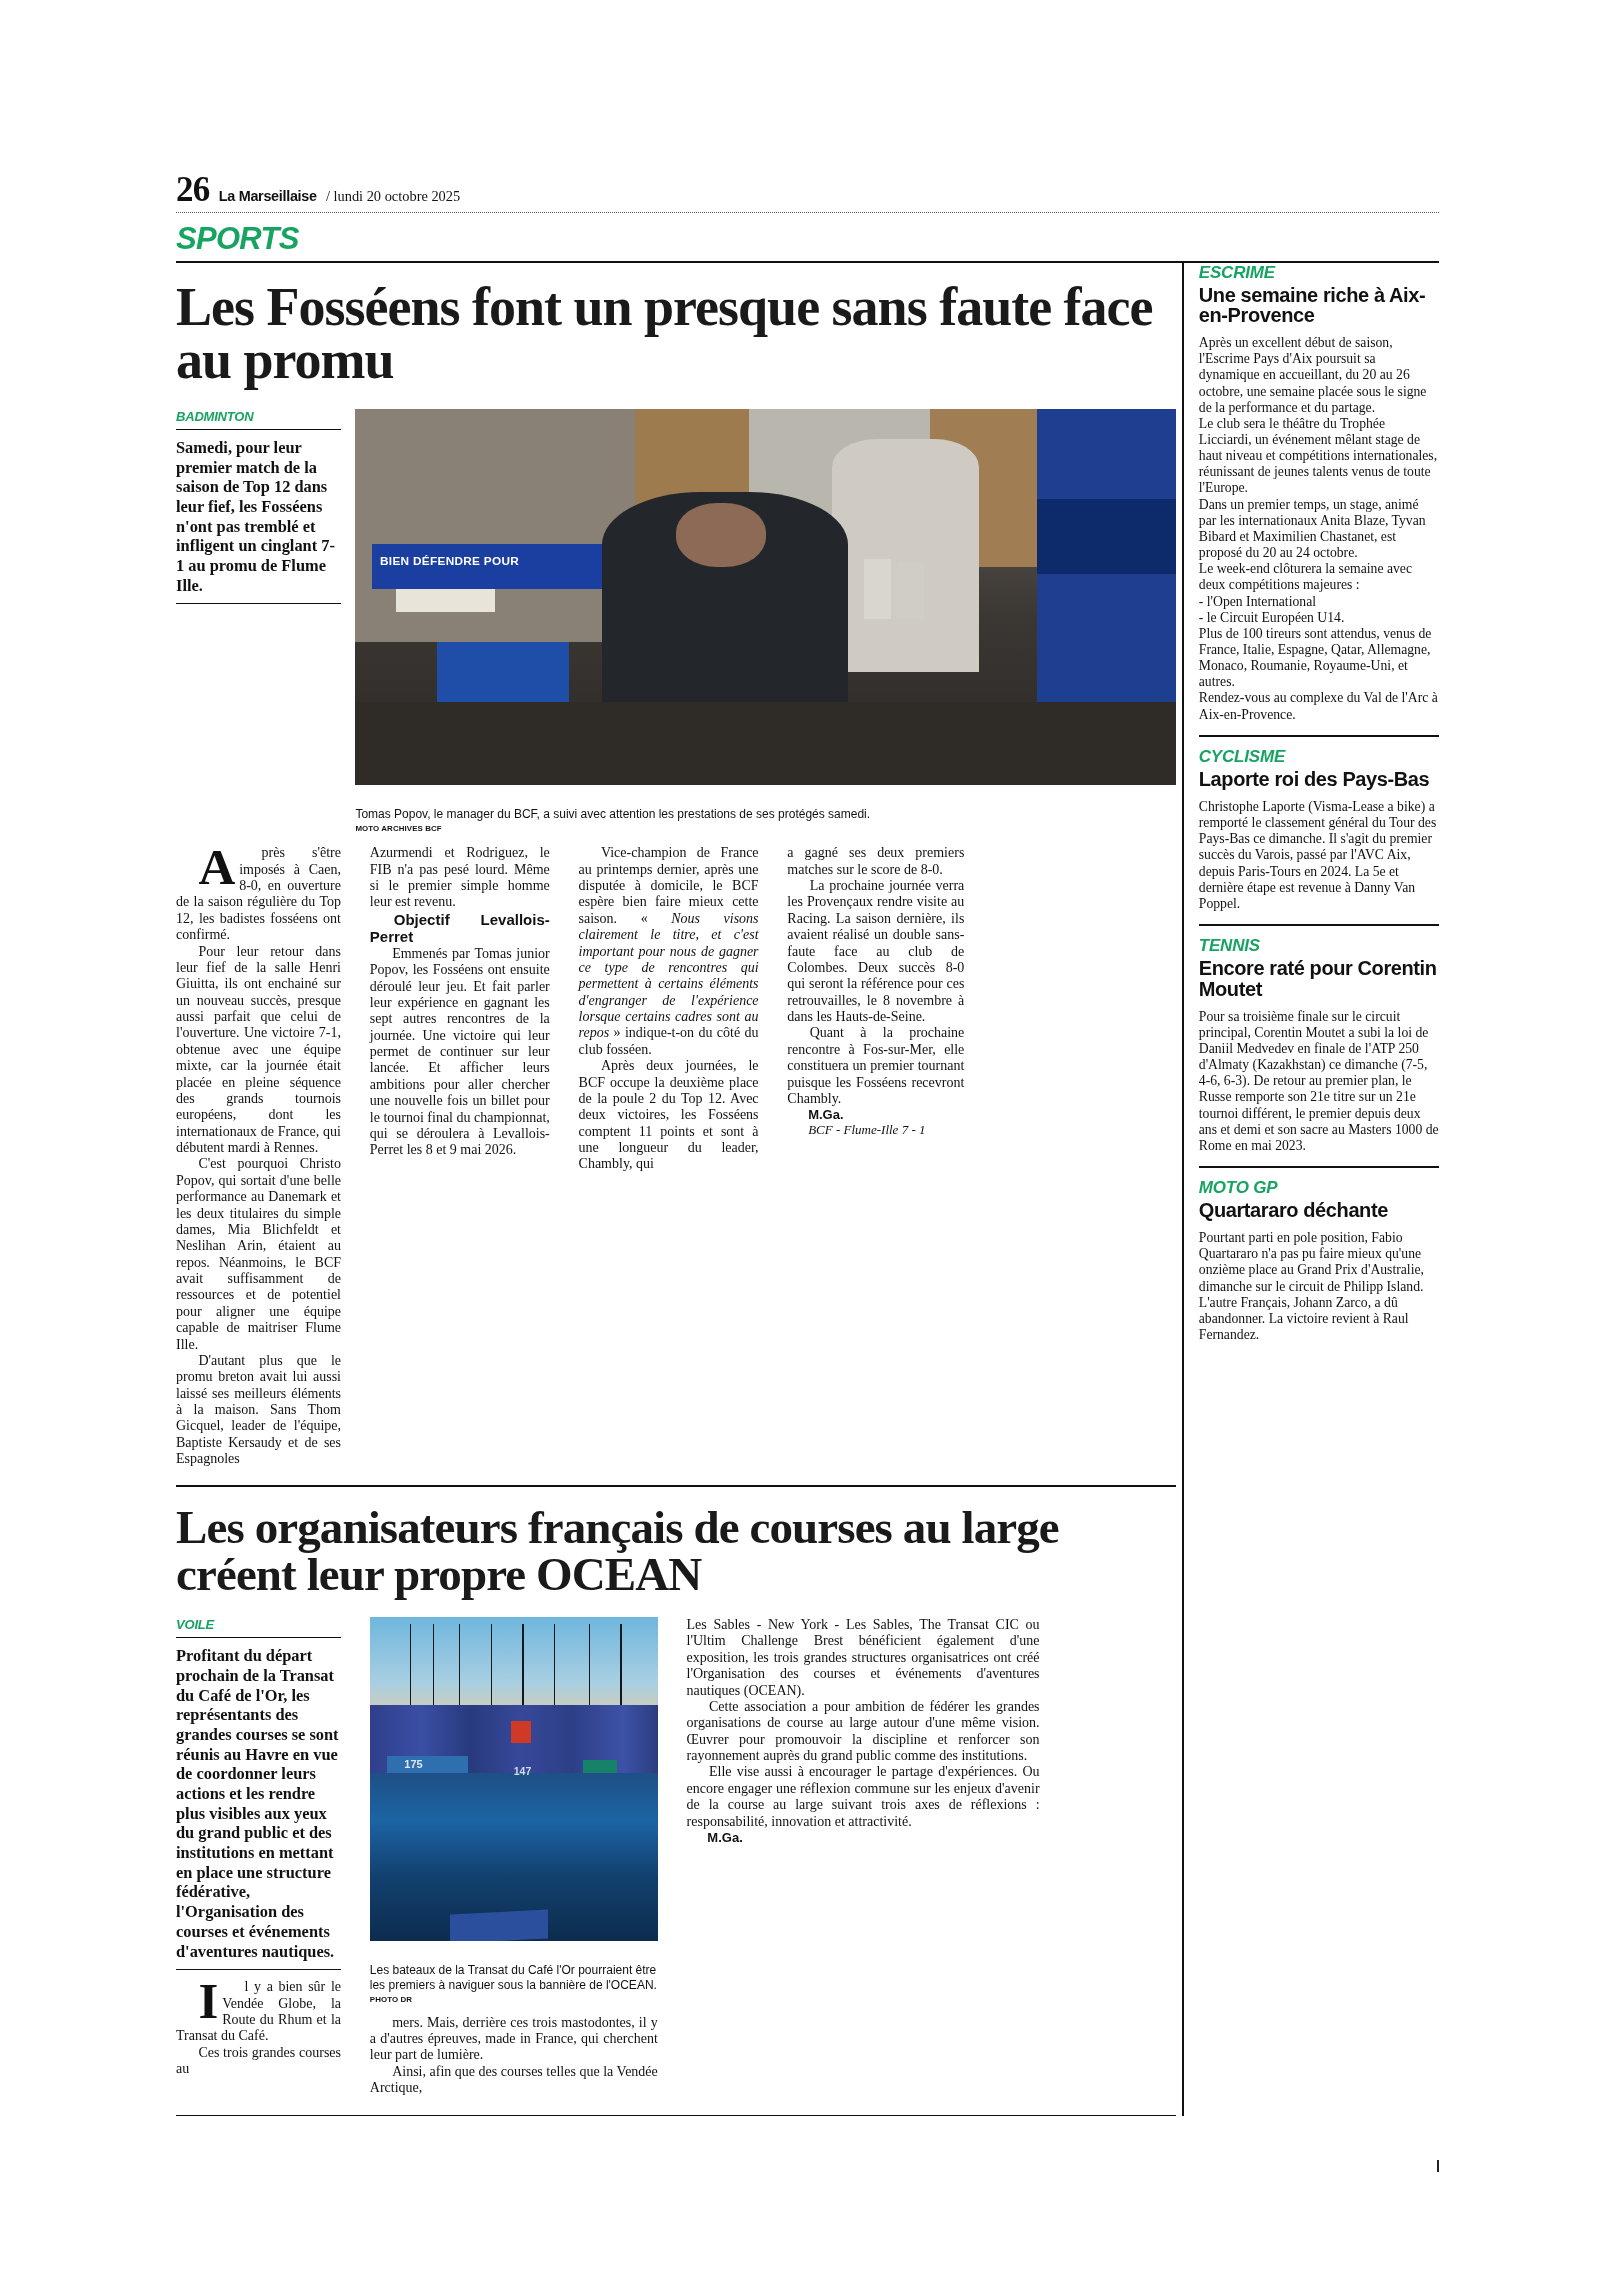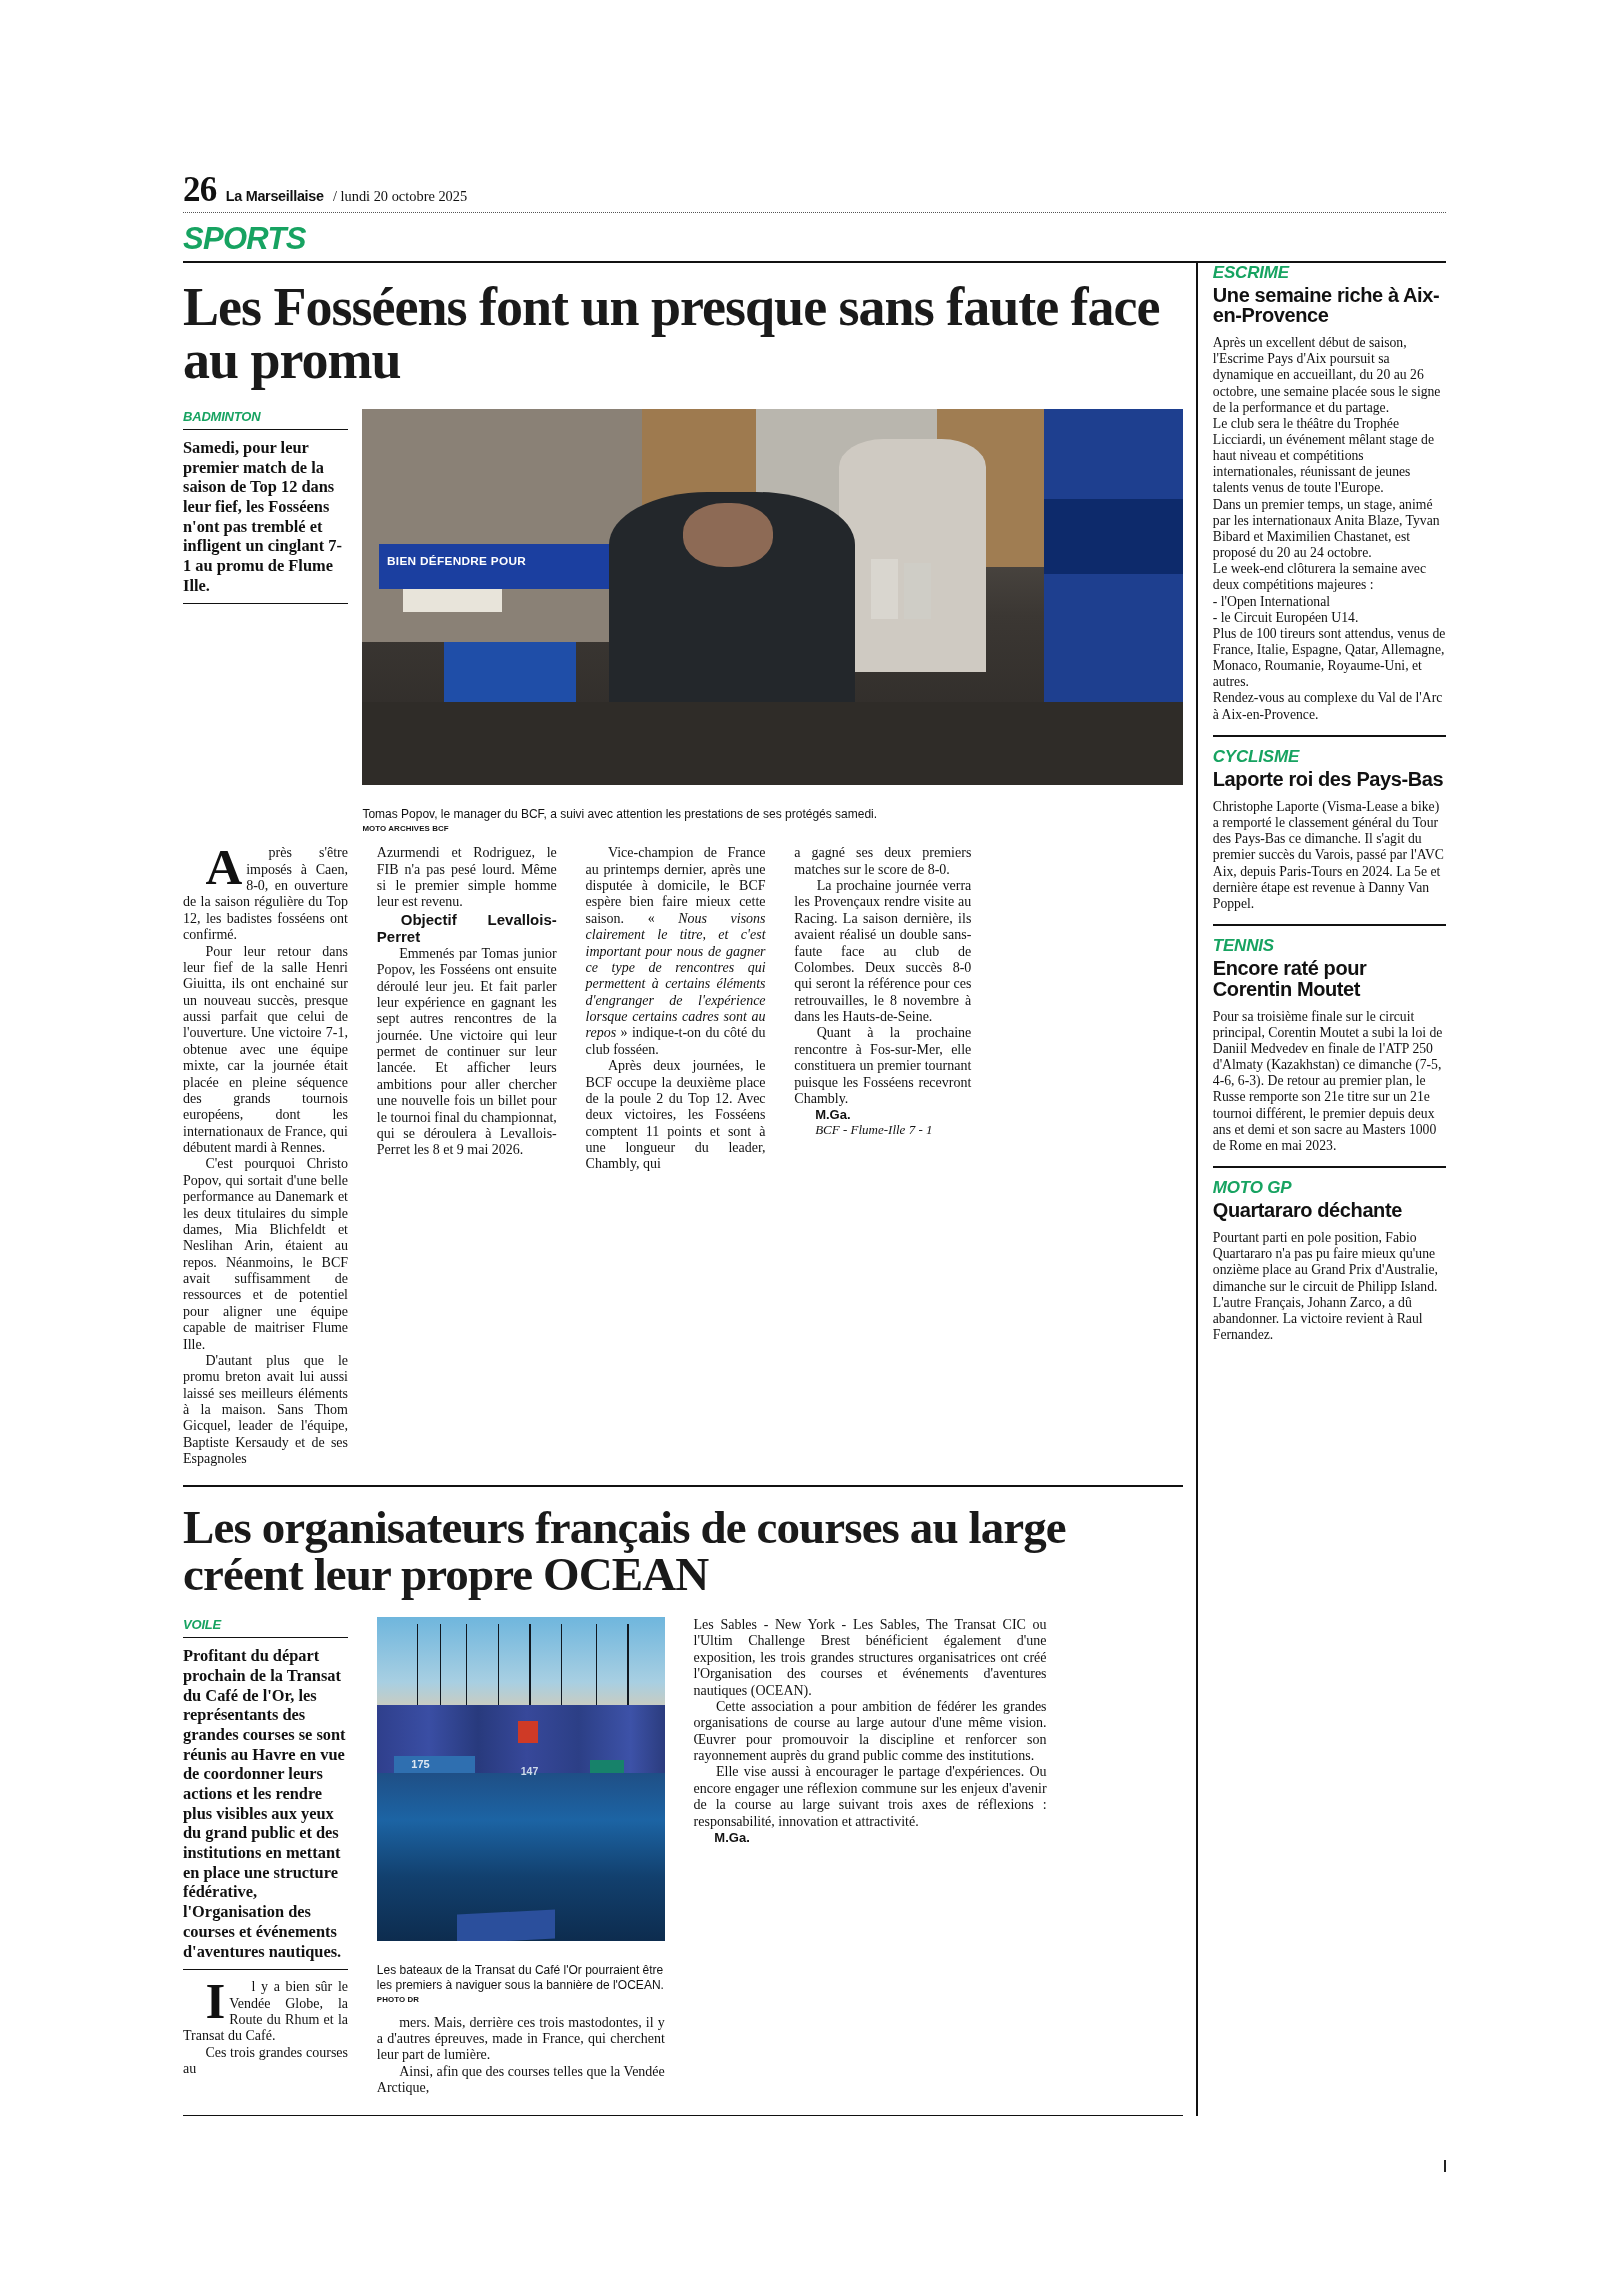--- a/index.html
+++ b/index.html
@@ -6,42 +6,42 @@
   html, body { margin:0; padding:0; background:#ffffff; }
   body {
     width:1623px; height:2295px;
     font-family:"Liberation Serif", serif;
     color:#111;
     position:relative;
     overflow:hidden;
   }
   .page {
     position:absolute;
-    left:183px; top:170px;
+    left:176px; top:170px;
     width:1263px; height:1990px;
   }
 
   
   .masthead { display:flex; align-items:baseline; gap:9.2px; height:38px; }
   .folio { font-family:"Liberation Serif", serif; font-weight:bold; font-size:35px; letter-spacing:-0.7px; }
   .masthead-title { font-family:"Liberation Sans", sans-serif; font-weight:bold; font-size:14.4px; letter-spacing:-0.3px; }
   .masthead-date { font-family:"Liberation Serif", serif; font-size:14.4px; }
   .rule-dotted { border-top:1.3px dotted #555; margin-top:3.9px; }
   .section-kicker {
     font-family:"Liberation Sans", sans-serif;
     font-weight:bold; font-style:italic;
     font-size:31px; color:#17a361; letter-spacing:-0.7px;
     margin:7.9px 0 3.9px 0;
   }
   .rule-thick { border-top:2.6px solid #111; }
 
   
   .body-wrap { display:flex; gap:0; margin-top:0; }
   .main-col { width:1001px; }
-  .side-col { width:249px; margin-left:13px; border-left:2px solid #111; padding-left:14.4px; }
+  .side-col { width:249px; margin-left:6px; border-left:2px solid #111; padding-left:14.4px; }
 
   
   .headline {
     font-family:"Liberation Serif", serif;
     font-weight:bold; font-size:54px; line-height:0.98;
     letter-spacing:-1px; margin:18.3px 0 22px 0; color:#1a1a1a;
   }
   .sport-tag {
     font-family:"Liberation Sans", sans-serif;
     font-weight:bold; font-style:italic; font-size:13px;

